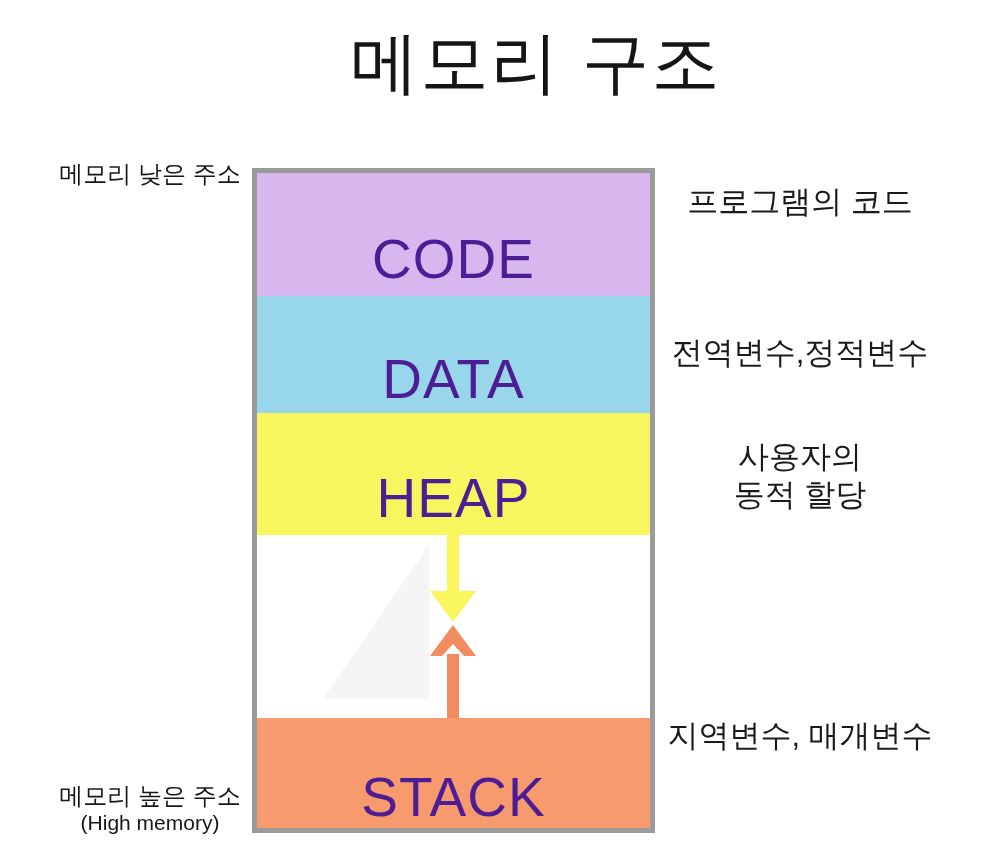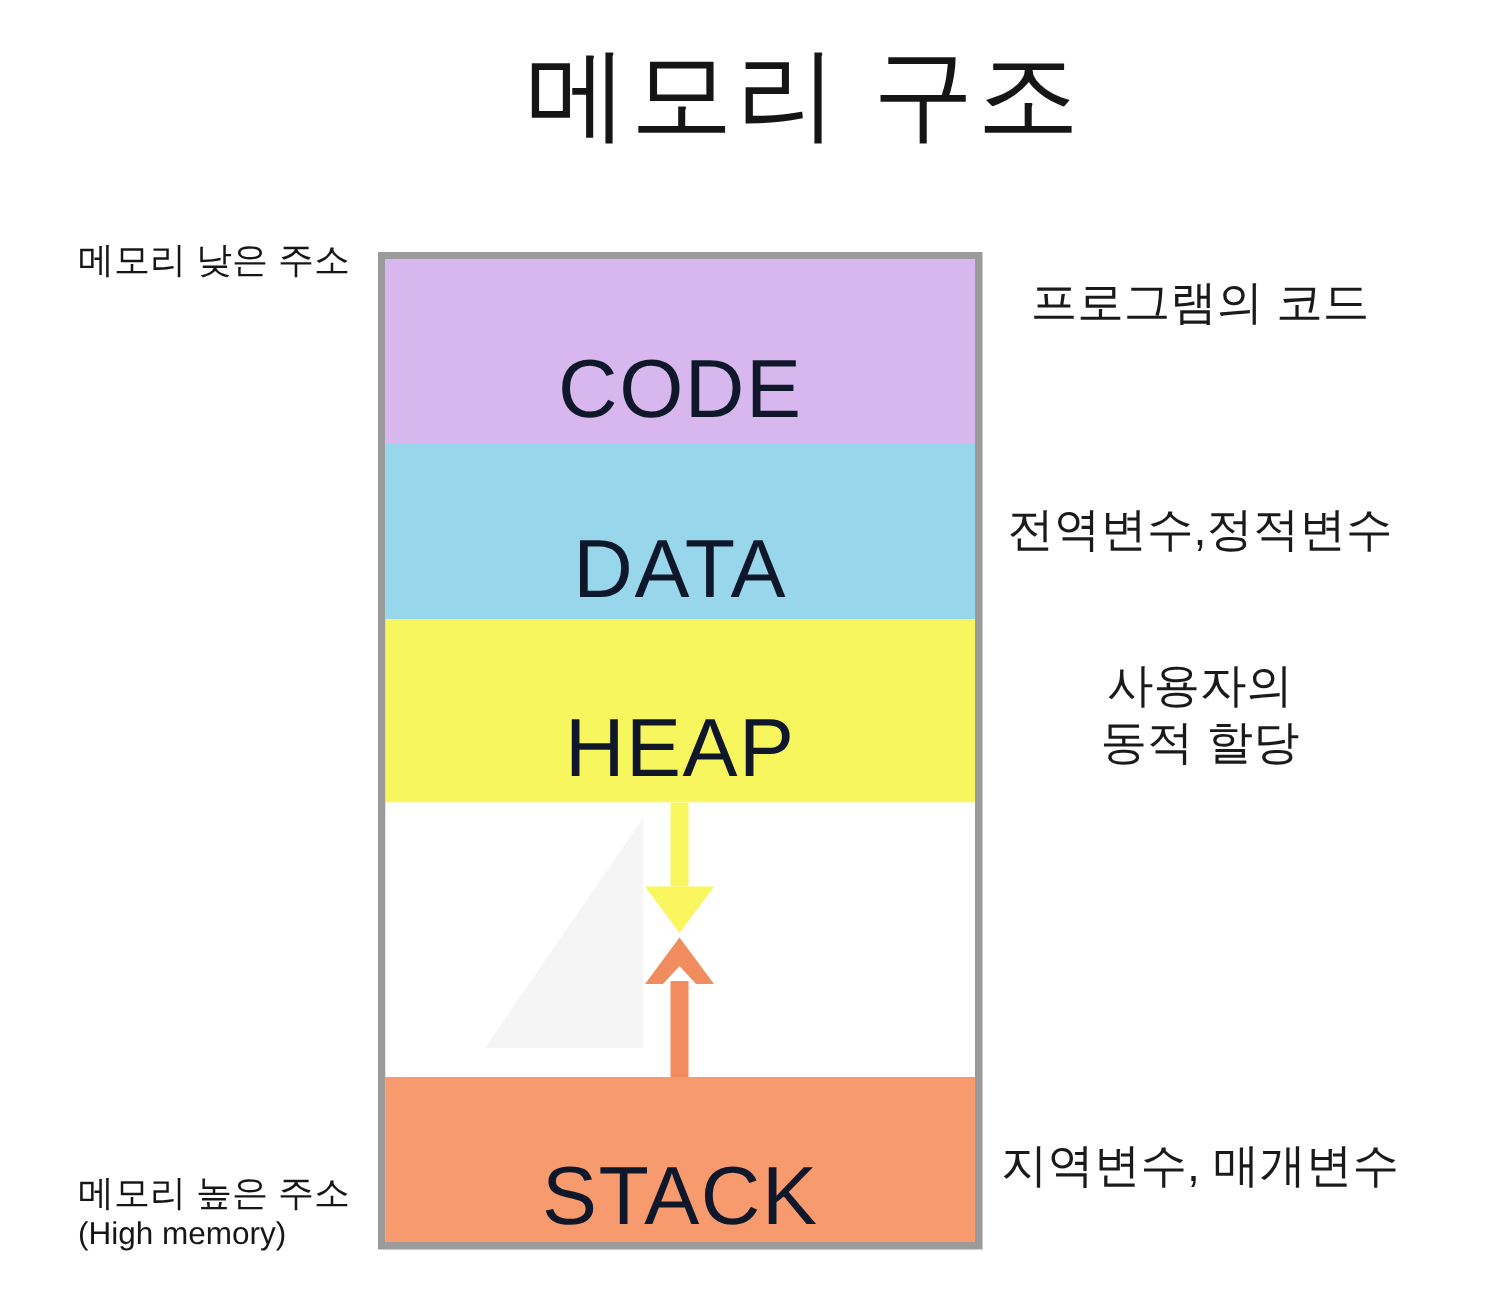--- a/index.html
+++ b/index.html
@@ -44,21 +44,21 @@
     flex-direction: column;
   }
   .segment {
     display: flex;
     align-items: center;
     justify-content: center;
   }
   .segment .seg-label {
     font-size: 55px;
     letter-spacing: 1px;
-    color: #0f172a;
+    color: #4c1d95;
     margin-top: 48px;
   }
   .seg-code  { height: 123px; background: #d8b6ee; }
   .seg-data  { height: 117px; background: #98d6ec; }
   .seg-heap  { height: 122px; background: #f8f65e; }
   .seg-gap   { flex: 1; background: #ffffff; position: relative; }
   .seg-stack { height: 110px; background: #f79a6e; }
 
   
   .gap-watermark {
@@ -93,20 +93,21 @@
     clip-path: polygon(50% 0, 100% 100%, 0 100%);
   }
   .arrow-up-stem {
     bottom: 0; width: 12px; height: 64px; background: #f08c5e;
   }
 
   
   .side-label {
     position: absolute;
     width: 196px;
+    text-align: center;
     line-height: 27px;
   }
   .side-label .kr { font-size: 24px; }
   .side-label .en { font-size: 21px; }
   .label-low  { left: 52px; top: 160px; }
   .label-high { left: 52px; top: 782px; }
 
   
   .desc {
     position: absolute;
@@ -114,21 +115,21 @@
     width: 290px;
     text-align: center;
     font-size: 31px;
     line-height: 38px;
     color: #1a1a1a;
     white-space: nowrap;
   }
   .desc-code  { top: 183px; }
   .desc-data  { top: 334px; }
   .desc-heap  { top: 438px; }
-  .desc-stack { top: 758px; text-align: center; }
+  .desc-stack { top: 717px; text-align: center; }
 </style>
 </head>
 <body>
 
 <div class="stage">
 
   <div class="title">메모리 구조</div>
 
   <div class="side-label label-low">
     <div class="kr">메모리 낮은 주소</div>

